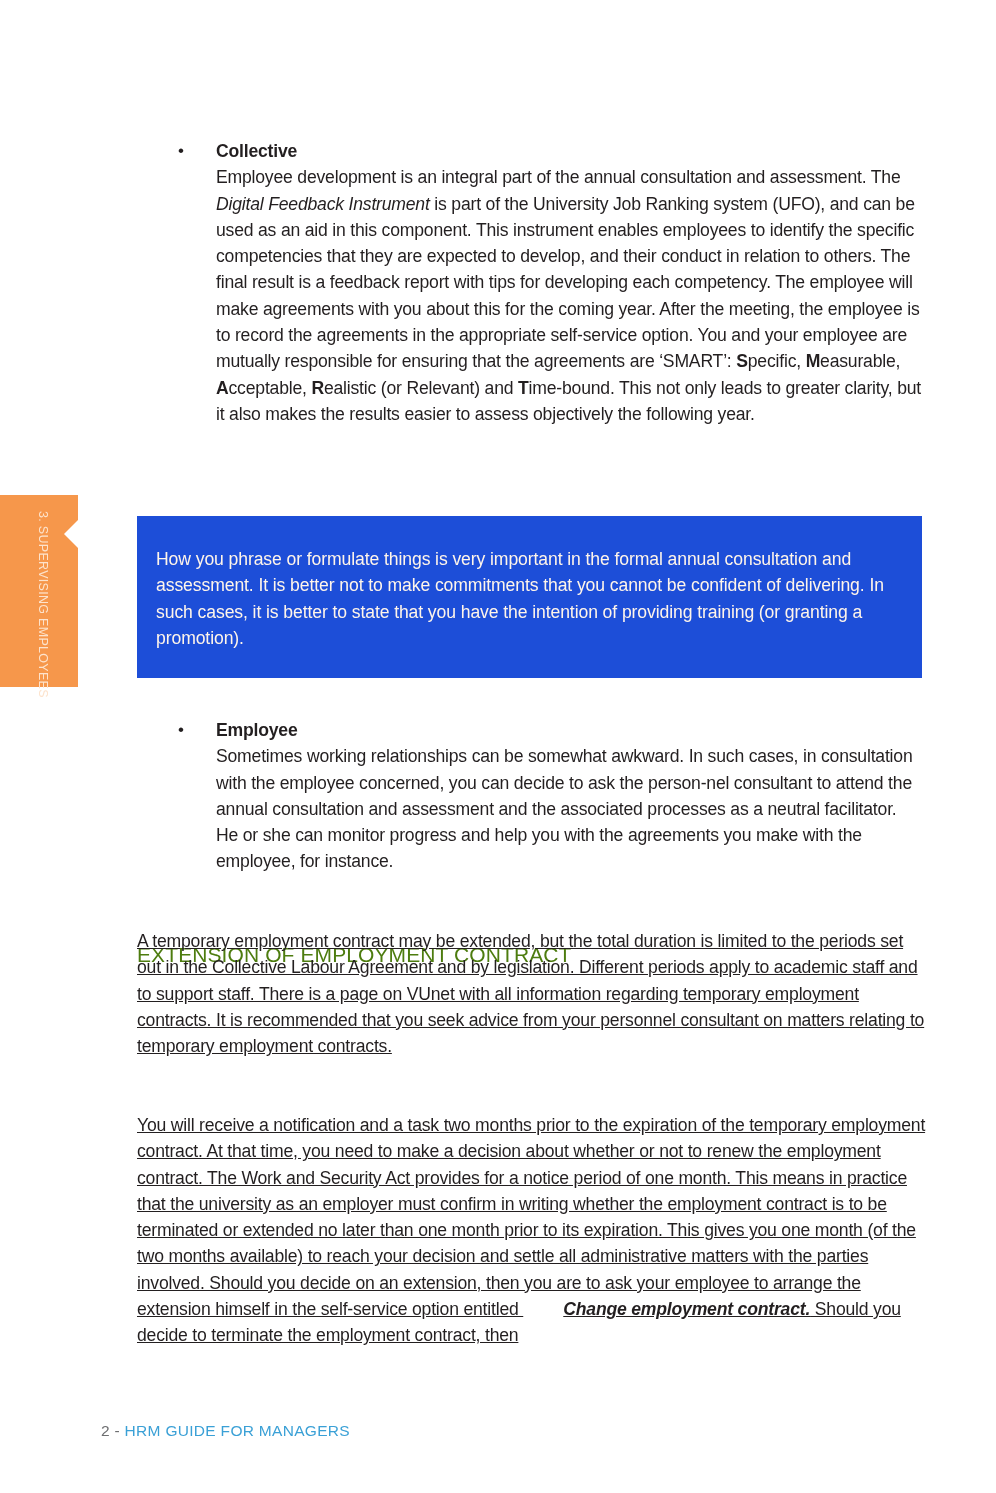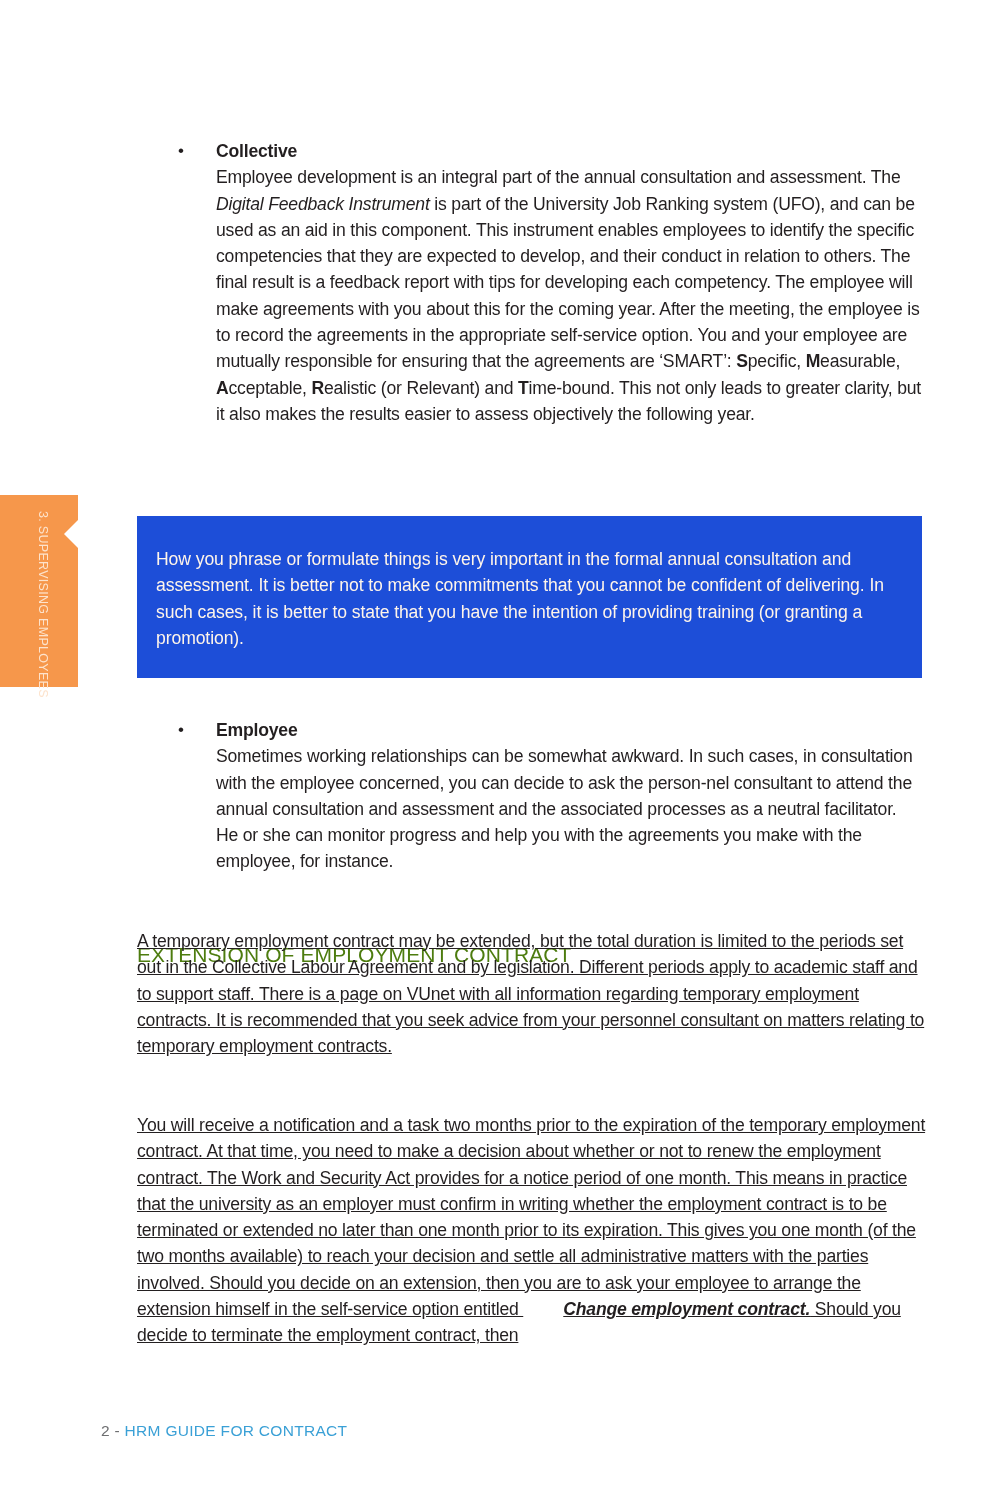--- a/index.html
+++ b/index.html
@@ -58,16 +58,16 @@
     </div>
   </div>
 
   <div class="section-heading">EXTENSION OF EMPLOYMENT CONTRACT</div>
 
   <div class="para txt" style="top:928px;"><span>A temporary employment contract may be extended, but the total duration is limited to the periods set out in the Collective Labour Agreement and by legislation. Different periods apply to academic staff and to support staff. There is a page on VUnet with all information regarding temporary employment contracts. It is recommended that you seek advice from your personnel consultant on matters relating to temporary employment contracts.</span></div>
   <div class="para txt" style="top:1112px;"><span>You will receive a notification and a task two months prior to the expiration of the temporary employment contract. At that time, you need to make a decision about whether or not to renew the employment contract. The Work and Security Act provides for a notice period of one month. This means in practice that the university as an employer must confirm in writing whether the employment contract is to be terminated or extended no later than one month prior to its expiration. This gives you one month (of the two months available) to reach your decision and settle all administrative matters with the parties involved. Should you decide on an extension, then you are to ask your employee to arrange the extension himself in the self-service option entitled </span><span class="bi">Change employment contract.</span><span> Should you decide to terminate the employment contract, then</span></div>
 
   <div class="footer">
     <span class="footer-num">2 -</span>
-    <span class="footer-title">HRM GUIDE FOR CONTRACT</span>
+    <span class="footer-title">HRM GUIDE FOR MANAGERS</span>
   </div>
 
 </div>
 
 </body></html>

